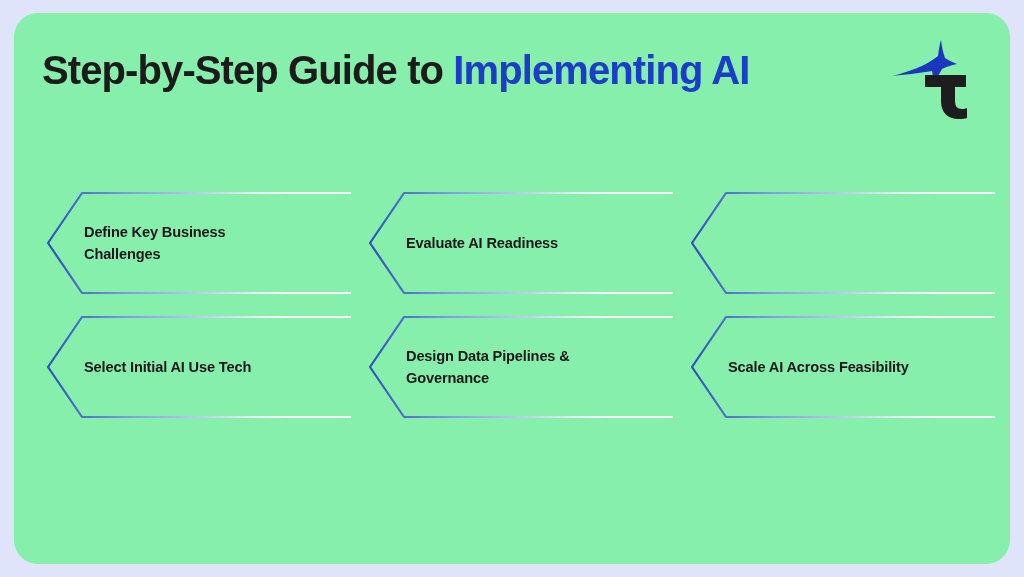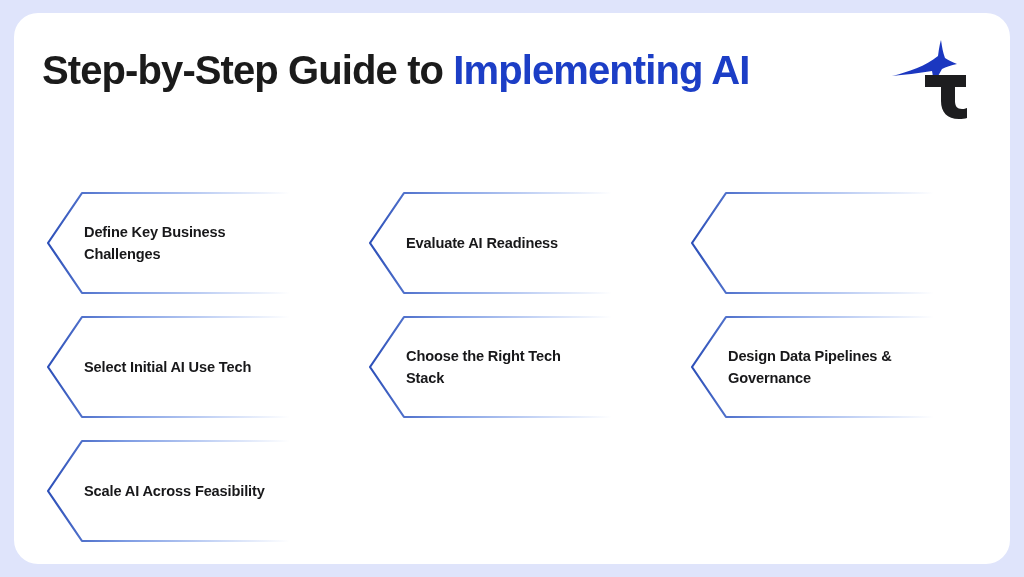--- a/index.html
+++ b/index.html
@@ -16,21 +16,21 @@
     -webkit-font-smoothing: antialiased;
   }
 
   
   #slide-panel {
     position: absolute;
     left: 14px;
     top: 13px;
     width: 996px;
     height: 551px;
-    background: #ffffff;
+    background: #86efac;
     border-radius: 24px;
     box-sizing: border-box;
     overflow: hidden;
   }
 
   
   #slide-header {
     position: absolute;
     left: 0; top: 0;
     width: 100%;
@@ -181,35 +181,20 @@
             <stop offset="0.56" stop-color="#c9d7f6"></stop>
             <stop offset="0.8" stop-color="#ffffff"></stop>
           </linearGradient>
         </defs>
         <path d="M308 2 H40 L6 52 L40 102 H308" fill="none" stroke="url(#g4)" stroke-width="2.2" stroke-linecap="round" stroke-linejoin="round"></path>
       </svg>
       <div class="step-label">Select Initial AI Use Tech</div>
     </div>
 
 
-    <div class="step-card">
-      <svg class="chev-svg" viewBox="0 0 316 104" xmlns="http://www.w3.org/2000/svg" aria-hidden="true">
-        <defs>
-          <linearGradient id="g6" x1="0" y1="0" x2="1" y2="0">
-            <stop offset="0" stop-color="#2c4fb8"></stop>
-            <stop offset="0.26" stop-color="#7e9ce3"></stop>
-            <stop offset="0.56" stop-color="#c9d7f6"></stop>
-            <stop offset="0.8" stop-color="#ffffff"></stop>
-          </linearGradient>
-        </defs>
-        <path d="M308 2 H40 L6 52 L40 102 H308" fill="none" stroke="url(#g6)" stroke-width="2.2" stroke-linecap="round" stroke-linejoin="round"></path>
-      </svg>
-      <div class="step-label">Choose the Right Tech
-Stack</div>
-    </div>
 
     <div class="step-card">
       <svg class="chev-svg" viewBox="0 0 316 104" xmlns="http://www.w3.org/2000/svg" aria-hidden="true">
         <defs>
           <linearGradient id="g7" x1="0" y1="0" x2="1" y2="0">
             <stop offset="0" stop-color="#2c4fb8"></stop>
             <stop offset="0.26" stop-color="#7e9ce3"></stop>
             <stop offset="0.56" stop-color="#c9d7f6"></stop>
             <stop offset="0.8" stop-color="#ffffff"></stop>
           </linearGradient>

